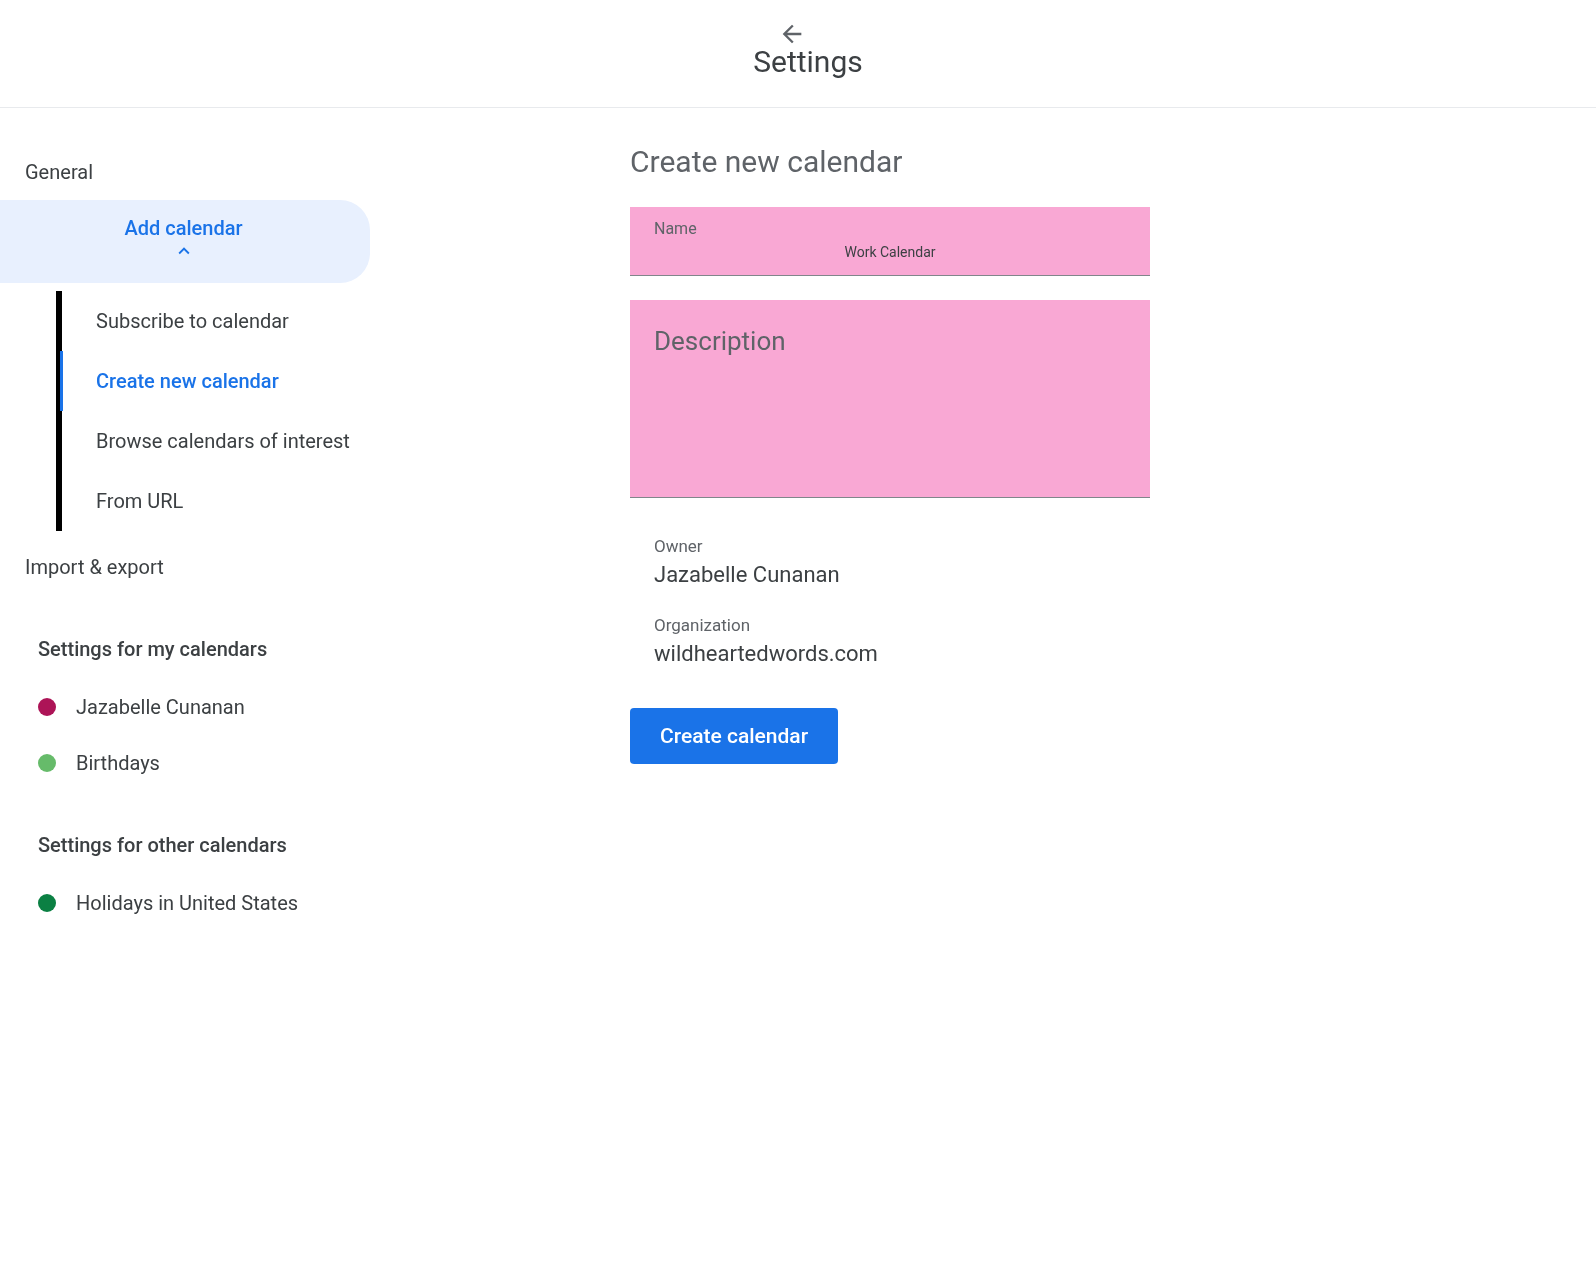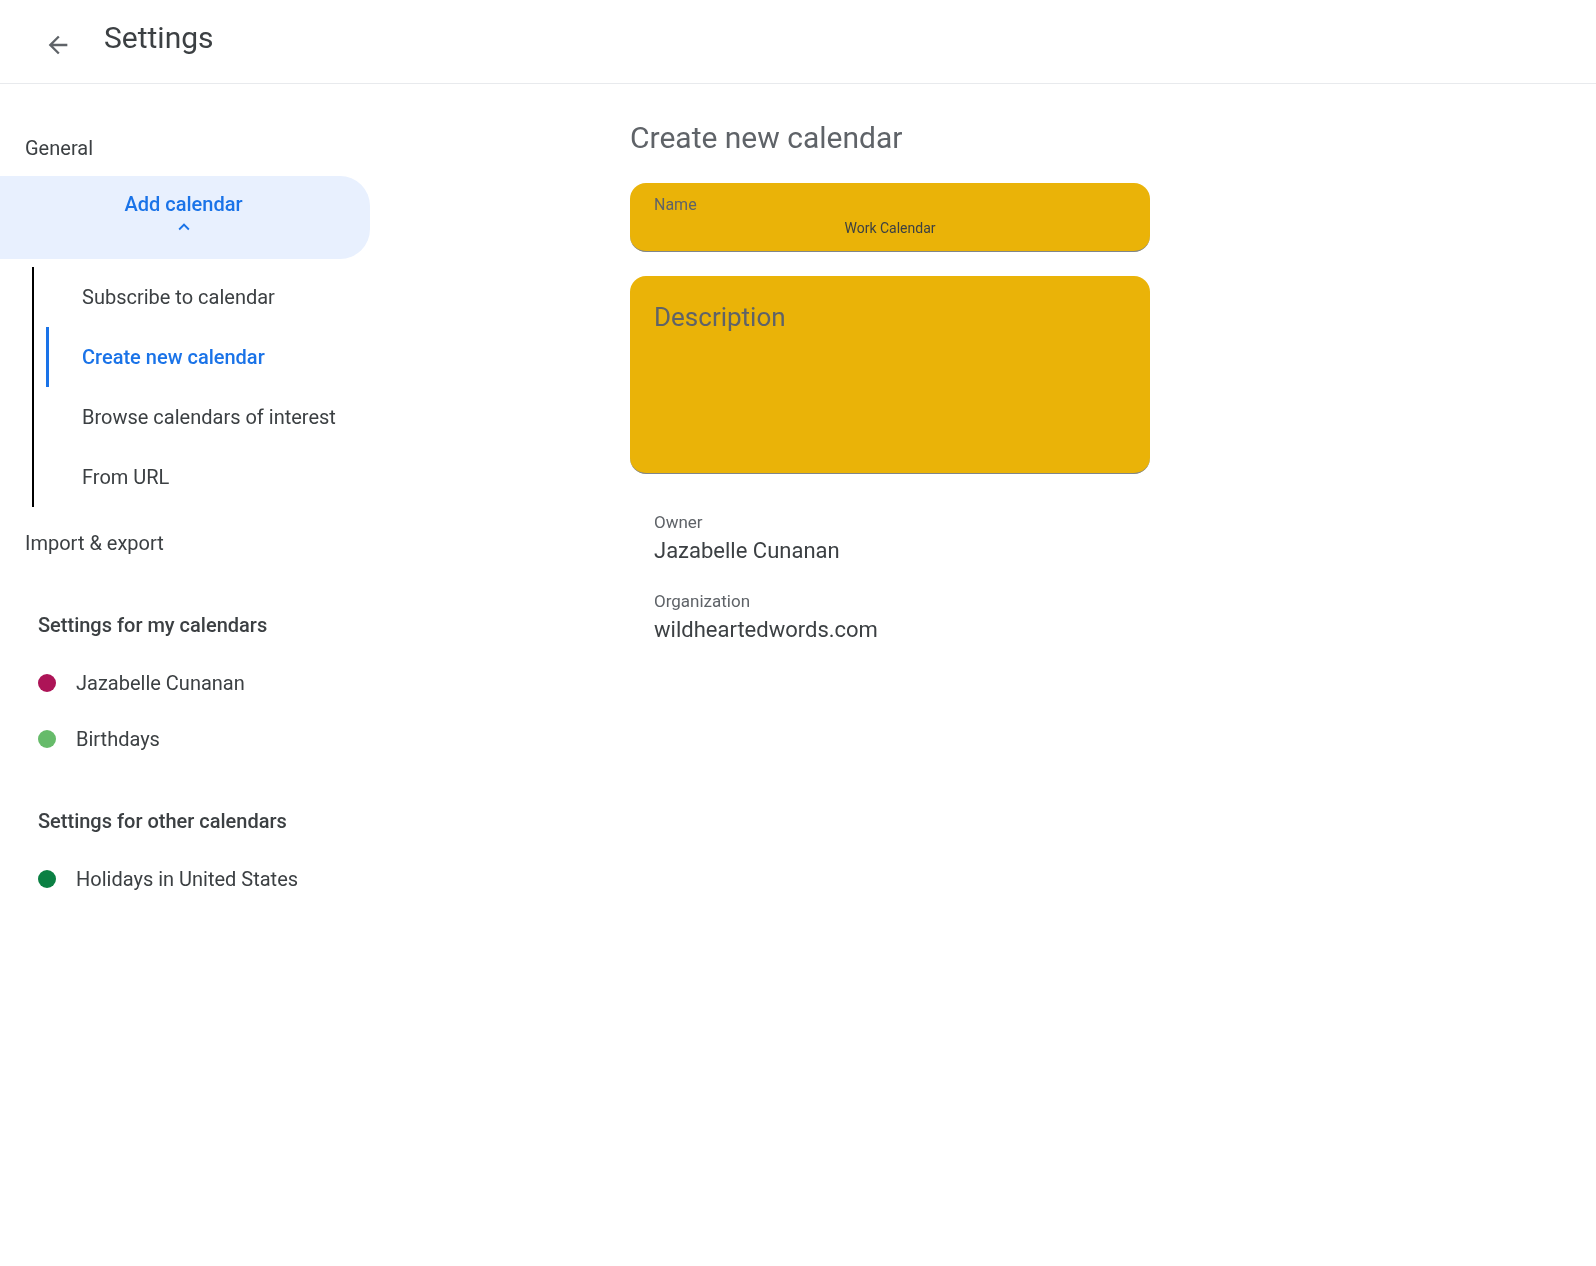--- a/index.html
+++ b/index.html
@@ -4,23 +4,24 @@
 <style>
   * { box-sizing: border-box; margin: 0; padding: 0; }
   body {
     font-family: 'Google Sans', Roboto, Arial, sans-serif;
     background: #fff;
     color: #3c4043;
     width: 1596px;
   }
   .header {
     display: flex;
-    align-items: flex-end;
+    align-items: center;
     padding: 20px 24px 28px 44px;
     border-bottom: 1px solid #e8eaed;
+    flex-direction: column;
   }
   .back-arrow {
     width: 24px;
     height: 24px;
     margin-right: 36px;
     cursor: pointer;
     color: #5f6368;
   }
   .header-title {
     font-size: 30px;
@@ -50,25 +51,24 @@
     display: flex;
     align-items: center;
     justify-content: space-between;
     padding-right: 28px;
     flex-direction: column;
   }
   .chevron-up {
     color: #1a73e8;
   }
   .submenu {
-    border-left: 2px solid #000000;
-    margin-left: 32px;
+    border-left: 6px solid #000000;
+    margin-left: 56px;
     margin-top: 8px;
     margin-bottom: 8px;
-    padding-left: 14px;
   }
   .sub-item {
     padding: 18px 0 18px 34px;
     font-size: 20px;
     color: #3c4043;
     cursor: pointer;
   }
   .sub-item.active {
     color: #1a73e8;
     font-weight: 500;
@@ -104,25 +104,24 @@
     padding-right: 60px;
     max-width: 810px;
   }
   .main-title {
     font-size: 30px;
     color: #5f6368;
     font-weight: 400;
     margin-bottom: 28px;
   }
   .field {
-    background: #eab308;
+    background: #f9a8d4;
     border-bottom: 1px solid #80868b;
     padding: 12px 24px 14px 24px;
     margin-bottom: 24px;
-    border-radius: 16px;
   }
   .field-label {
     font-size: 16px;
     color: #5f6368;
     margin-bottom: 4px;
   }
   .field-value {
     font-size: 14px;
     color: #3c4043;
     background: transparent;
@@ -246,14 +245,15 @@
     <div class="info-block">
       <div class="info-label">Owner</div>
       <div class="info-value">Jazabelle Cunanan</div>
     </div>
 
     <div class="info-block">
       <div class="info-label">Organization</div>
       <div class="info-value">wildheartedwords.com</div>
     </div>
 
+    <button class="create-btn">Create calendar</button>
   </div>
 </div>
 
 </body></html>

